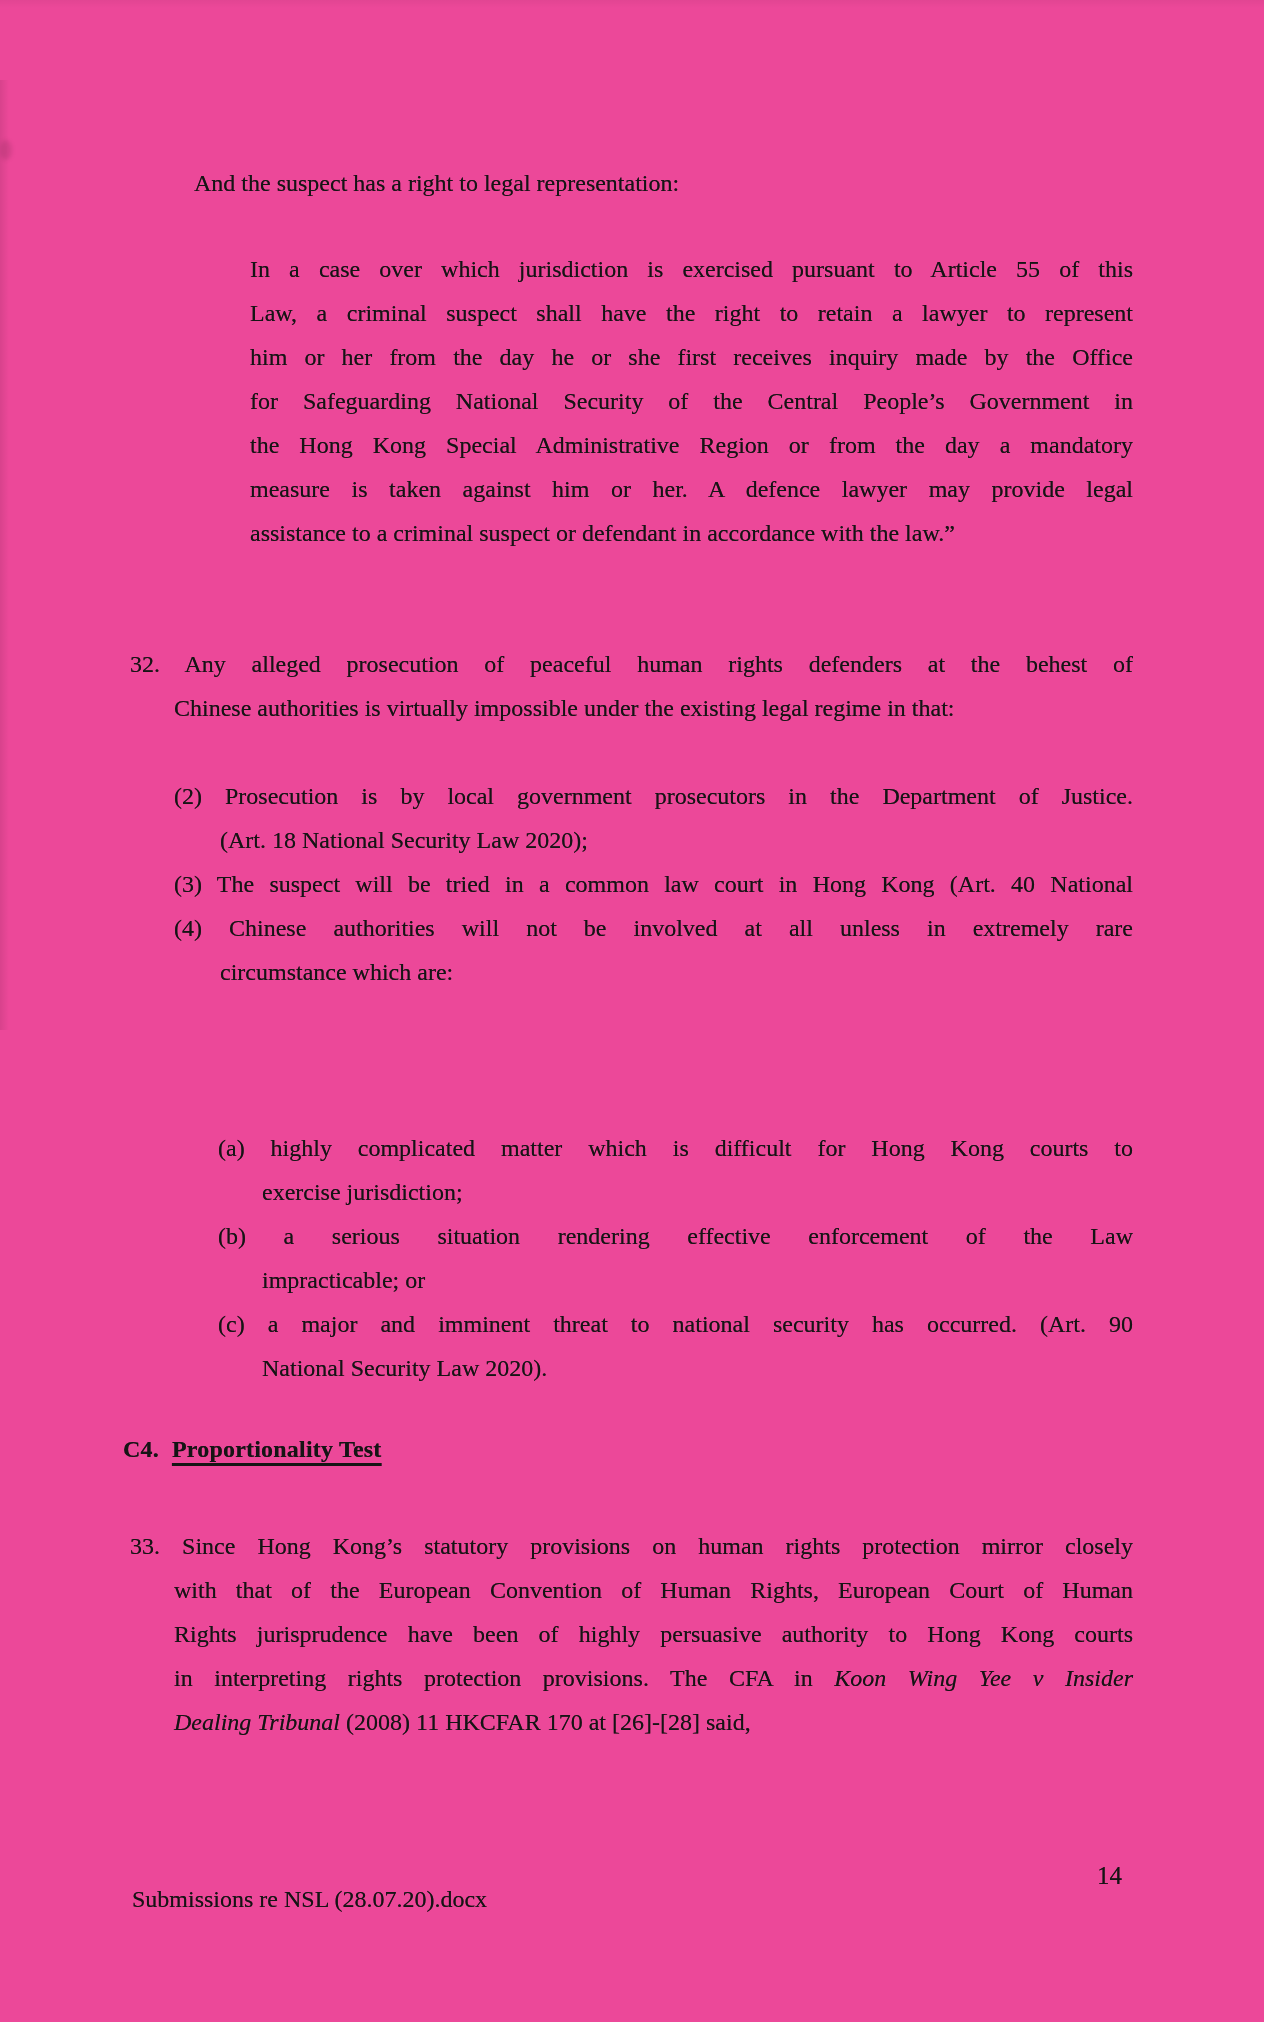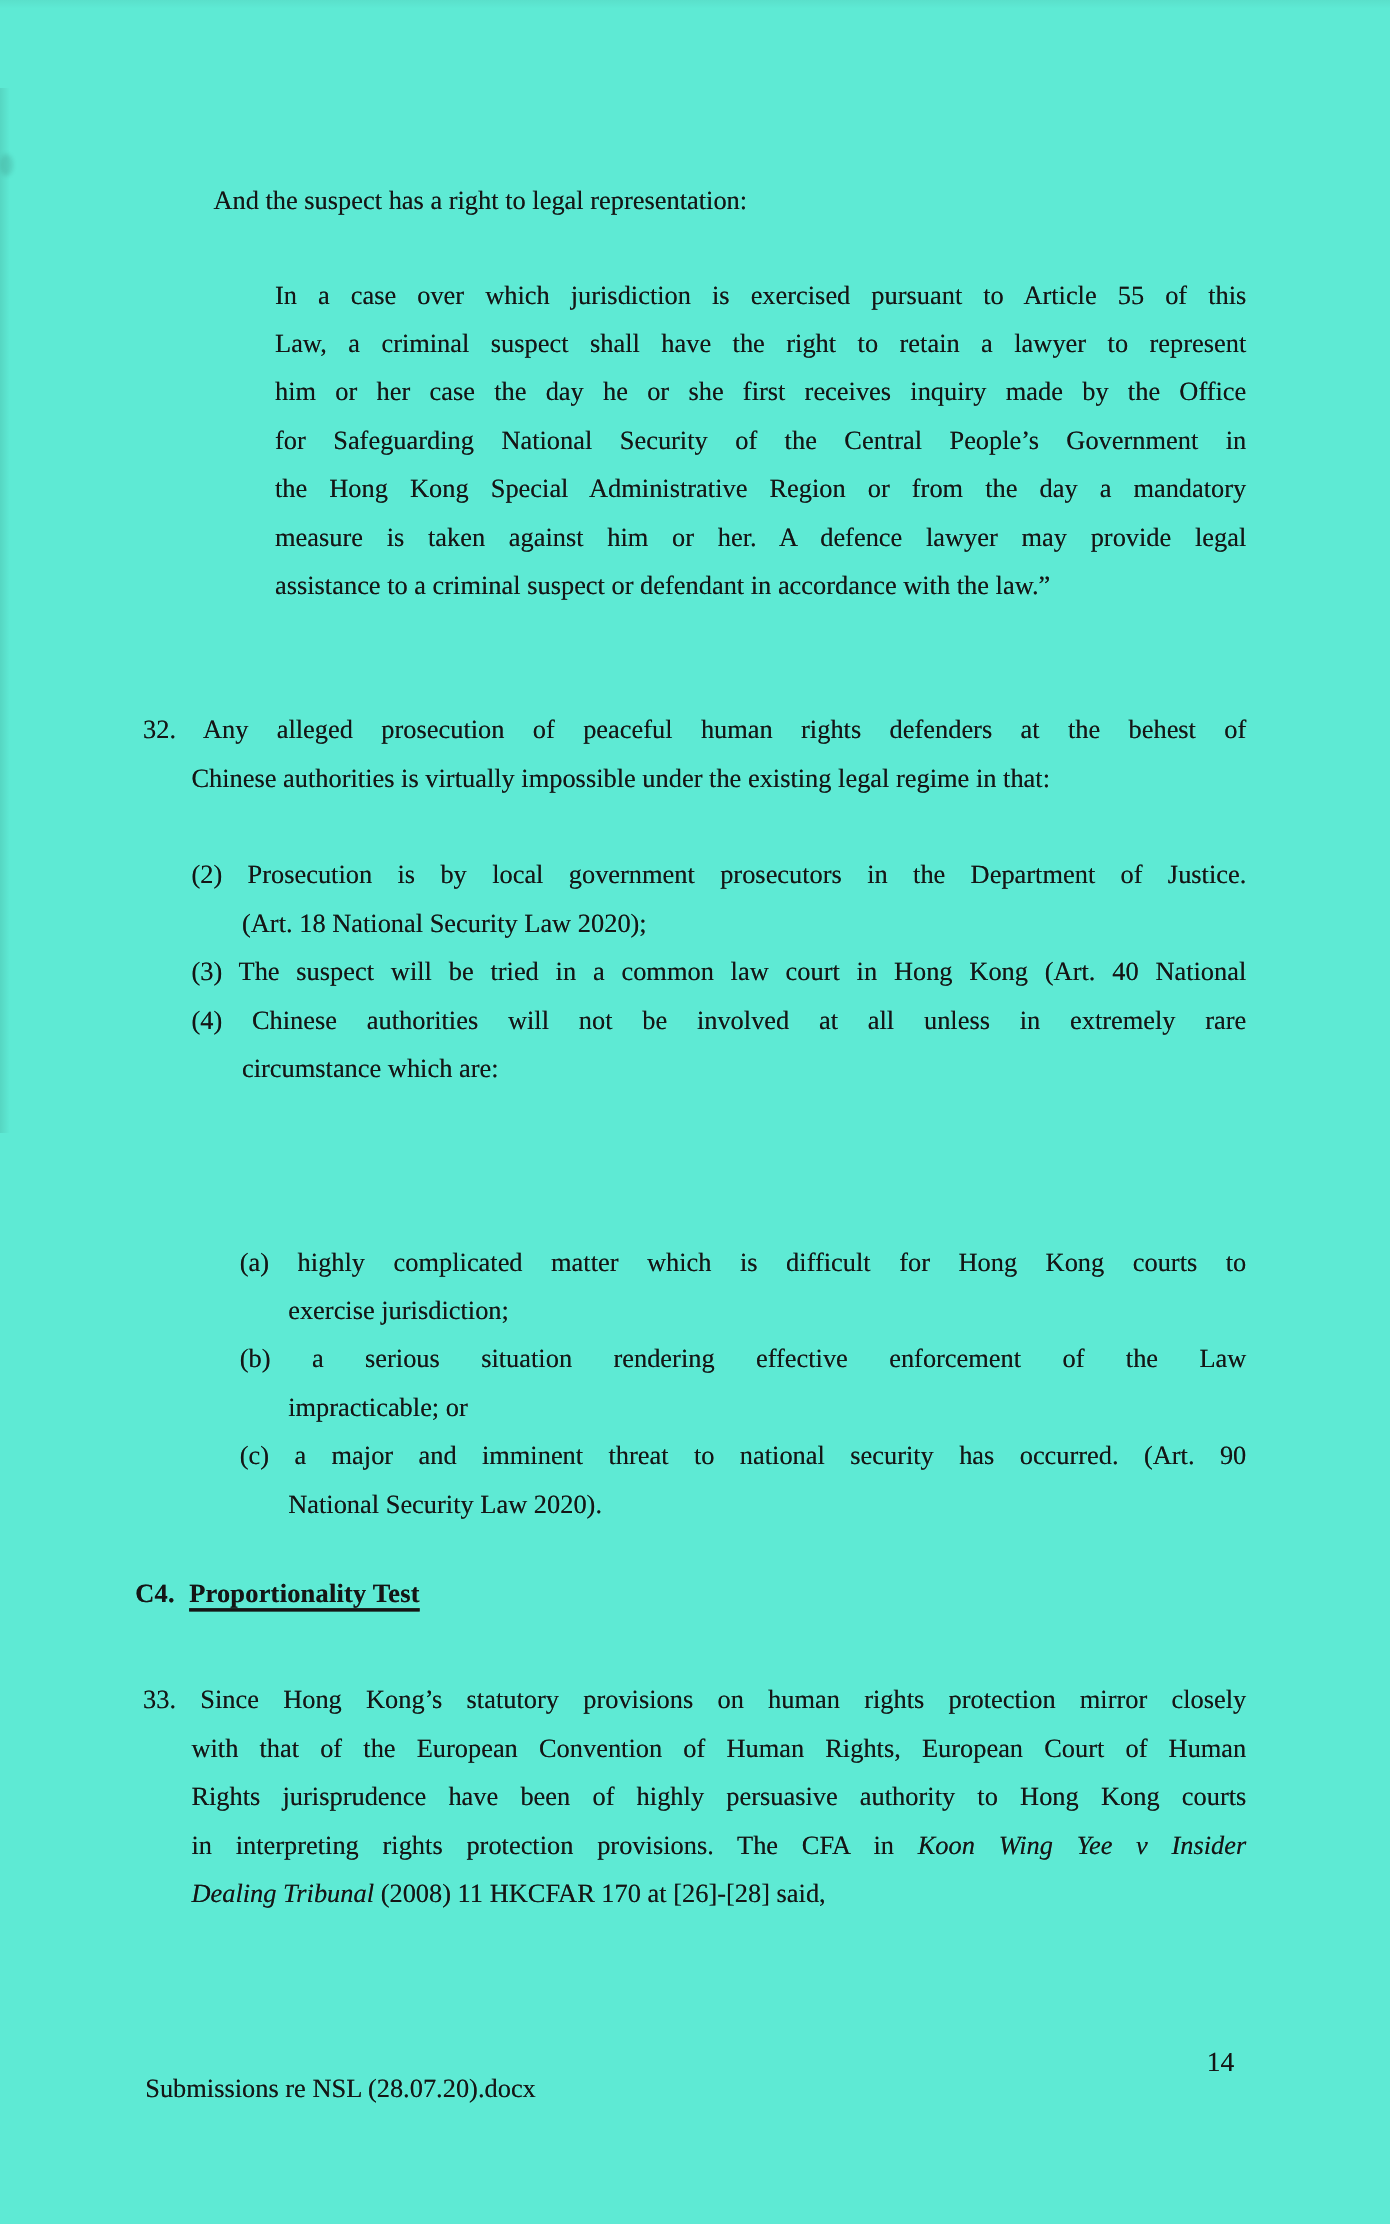--- a/index.html
+++ b/index.html
@@ -5,21 +5,21 @@
 <style>
   html, body {
     margin: 0;
     padding: 0;
     background: #ffffff;
   }
   .page {
     position: relative;
     width: 1264px;
     height: 2022px;
-    background: #5eead4;
+    background: #ec4899;
     overflow: hidden;
     font-family: "Liberation Serif", "DejaVu Serif", serif;
     color: #151515;
     font-size: 24px;
     line-height: 44px;
     text-shadow: 0 0 0.5px rgba(10,10,10,0.6);
   }
   
   .scan-left-band {
     position: absolute;
@@ -71,21 +71,21 @@
 
   <div class="scan-top-band"></div>
   <div class="scan-left-band"></div>
   <div class="scan-left-smudge"></div>
 
   <div class="abs nline" style="left:194px; top:161px; width:940px;">And the suspect has a right to legal representation:</div>
 
   <div class="abs" style="left:250px; top:247px; width:883px;">
     <div class="jline">In a case over which jurisdiction is exercised pursuant to Article 55 of this</div>
     <div class="jline">Law, a criminal suspect shall have the right to retain a lawyer to represent</div>
-    <div class="jline">him or her case the day he or she first receives inquiry made by the Office</div>
+    <div class="jline">him or her from the day he or she first receives inquiry made by the Office</div>
     <div class="jline">for Safeguarding National Security of the Central People’s Government in</div>
     <div class="jline">the Hong Kong Special Administrative Region or from the day a mandatory</div>
     <div class="jline">measure is taken against him or her. A defence lawyer may provide legal</div>
     <div class="nline">assistance to a criminal suspect or defendant in accordance with the law.”</div>
   </div>
 
   <div class="abs" style="left:130px; top:642px; width:1003px;">
     <div class="jline"><span class="num">32.</span> <span>Any alleged prosecution of peaceful human rights defenders at the behest of</span></div>
     <div class="nline hang44">Chinese authorities is virtually impossible under the existing legal regime in that:</div>
   </div>

